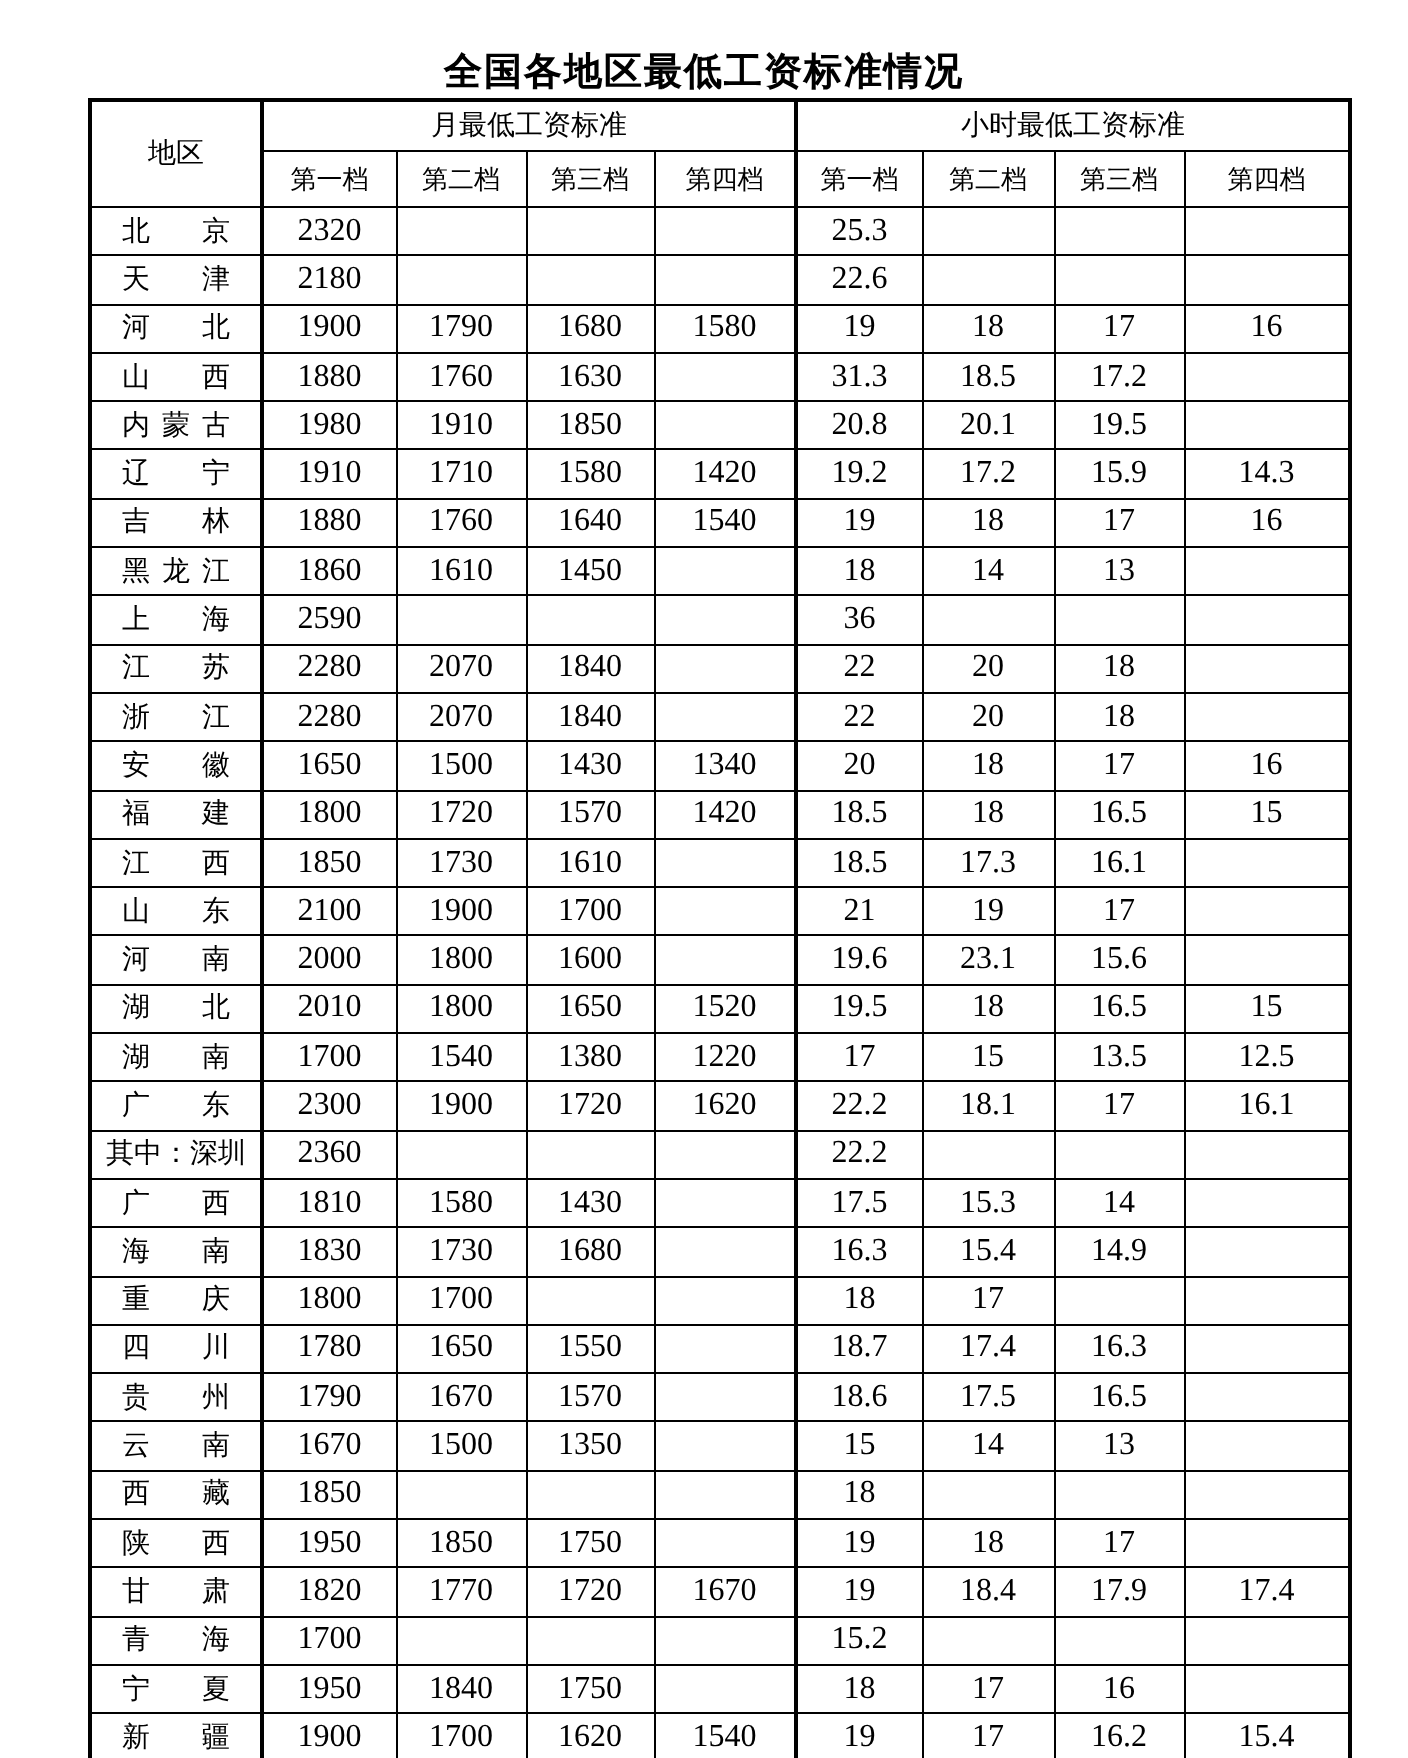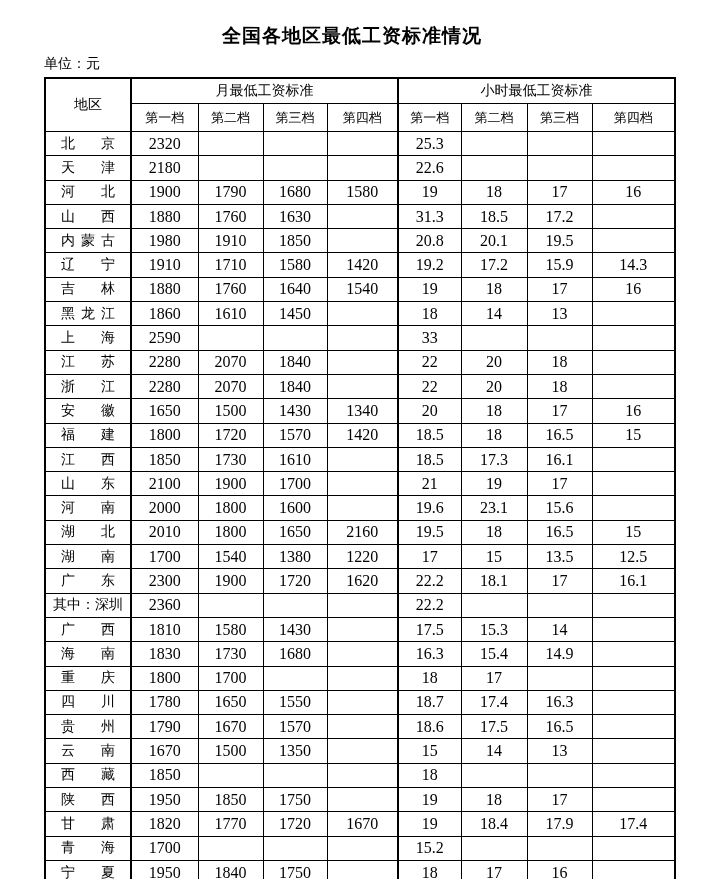--- a/index.html
+++ b/index.html
@@ -59,21 +59,20 @@
 
   tr.muted td.num { color: #000000; }
 </style>
 </head>
 <body>
 
 <div class="page">
 
   <h1 class="doc-title">全国各地区最低工资标准情况</h1>
 
-  <div class="unit-label">单位：元</div>
 
   <table class="wage-table">
     <colgroup>
       <col style="width:86px">
       <col style="width:67px">
         <col style="width:65px">
         <col style="width:64px">
         <col style="width:71px">
       <col style="width:63px">
         <col style="width:66px">
@@ -185,21 +184,21 @@
           <td class="num">14</td>
           <td class="num">13</td>
           <td class="num"></td>
         </tr>
         <tr>
           <td class="region-cell rdiv"><span class="region-name">上海</span></td>
           <td class="num">2590</td>
           <td class="num"></td>
           <td class="num"></td>
           <td class="num"></td>
-          <td class="num hdiv">33</td>
+          <td class="num hdiv">36</td>
           <td class="num"></td>
           <td class="num"></td>
           <td class="num"></td>
         </tr>
         <tr>
           <td class="region-cell rdiv"><span class="region-name">江苏</span></td>
           <td class="num">2280</td>
           <td class="num">2070</td>
           <td class="num">1840</td>
           <td class="num"></td>
@@ -272,21 +271,21 @@
           <td class="num hdiv">19.6</td>
           <td class="num">23.1</td>
           <td class="num">15.6</td>
           <td class="num"></td>
         </tr>
         <tr>
           <td class="region-cell rdiv"><span class="region-name">湖北</span></td>
           <td class="num">2010</td>
           <td class="num">1800</td>
           <td class="num">1650</td>
-          <td class="num">2160</td>
+          <td class="num">1520</td>
           <td class="num hdiv">19.5</td>
           <td class="num">18</td>
           <td class="num">16.5</td>
           <td class="num">15</td>
         </tr>
         <tr>
           <td class="region-cell rdiv"><span class="region-name">湖南</span></td>
           <td class="num">1700</td>
           <td class="num">1540</td>
           <td class="num">1380</td>

